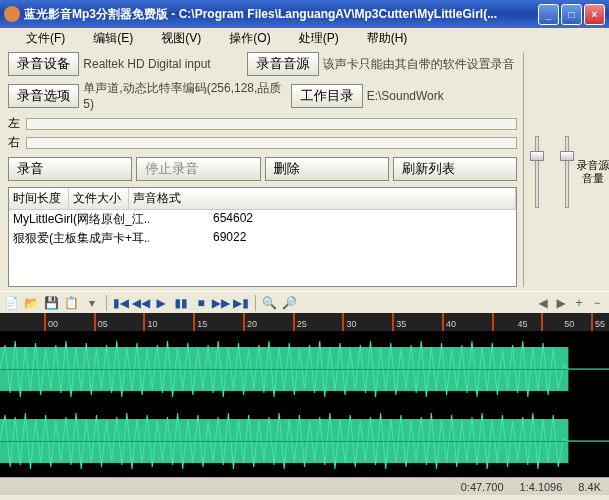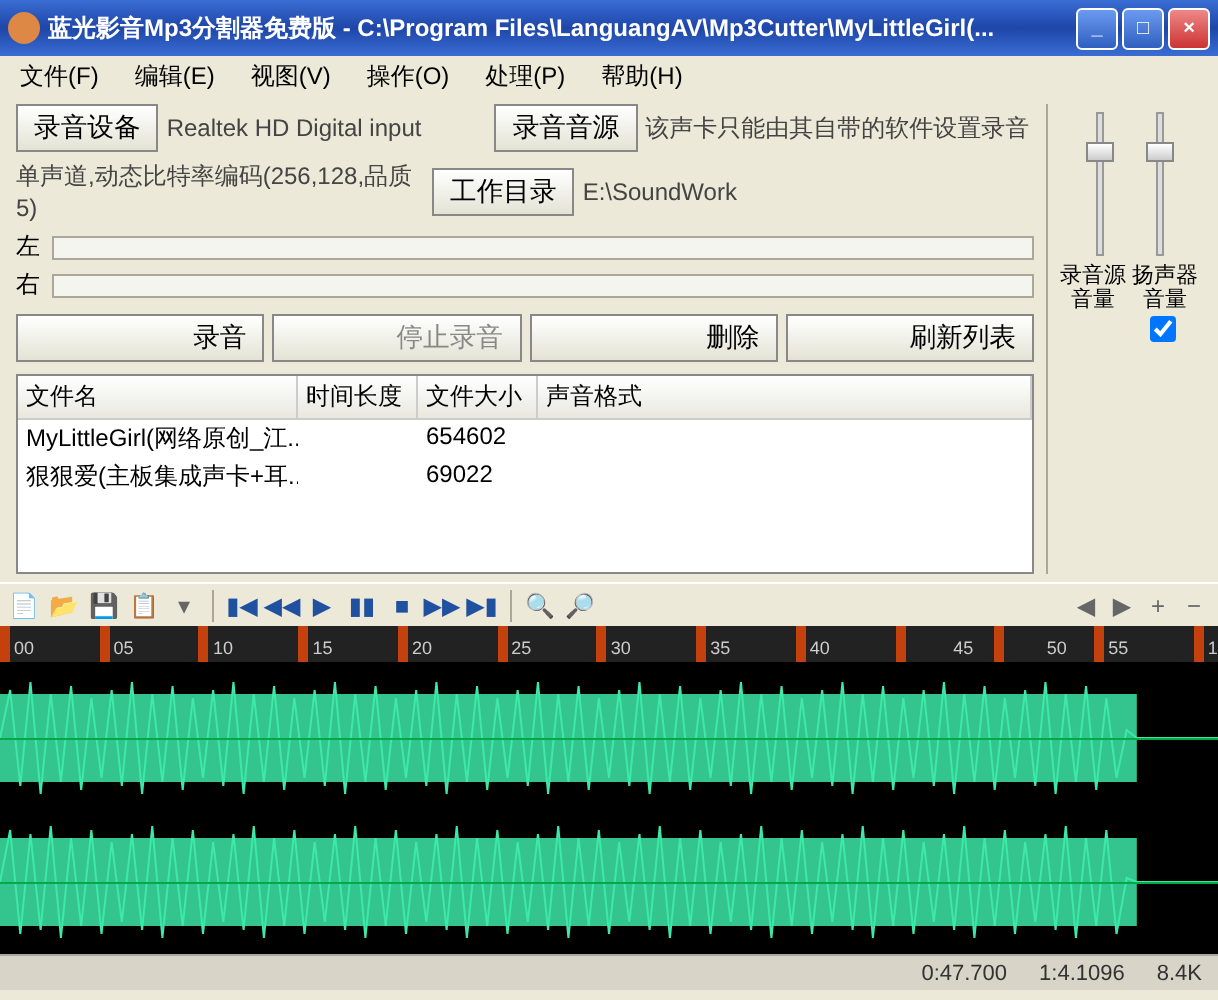--- a/index.html
+++ b/index.html
@@ -3,27 +3,27 @@
 <meta charset="utf-8">
 <style>
 * { box-sizing: border-box; margin: 0; padding: 0; }
 body { font-family: "SimSun", Tahoma, sans-serif; font-size: 12px; background: #ece9d8; width: 609px; height: 500px; overflow: hidden; }
 .titlebar { background: linear-gradient(to bottom, #3a6dd4 0%, #1e46a8 50%, #3a6dd4 100%); height: 28px; display: flex; align-items: center; padding: 0 4px; color: white; }
 .titlebar-icon { width: 16px; height: 16px; background: #d84; border-radius: 50%; margin-right: 4px; }
 .titlebar-text { flex: 1; font-weight: bold; font-size: 12px; white-space: nowrap; overflow: hidden; }
 .titlebar-btns { display: flex; gap: 2px; }
 .tb-btn { width: 21px; height: 21px; background: linear-gradient(to bottom, #6a9aef, #3060c0); border: 1px solid #fff; border-radius: 3px; display: flex; align-items: center; justify-content: center; color: white; font-weight: bold; font-size: 10px; cursor: pointer; }
 .tb-btn.close { background: linear-gradient(to bottom, #e88, #c33); }
-.menubar { background: #ece9d8; height: 20px; display: flex; align-items: flex-start; padding: 0 4px; gap: 6px; }
+.menubar { background: #ece9d8; height: 20px; display: flex; align-items: flex-start; padding: 0 4px; gap: 16px; margin-left: 16px; }
 .menu-item { padding: 2px 6px; cursor: pointer; }
 .content { padding: 4px 8px; display: flex; gap: 6px; }
 .left-panel { flex: 1; }
-.right-panel { width: 78px; border-left: 1px solid #aca899; padding-left: 4px; display: flex; flex-direction: column; align-items: center; }
+.right-panel { width: 78px; border-left: 1px solid #aca899; padding-left: 4px; display: flex; flex-direction: row; align-items: center; }
 .form-row { display: flex; align-items: center; gap: 4px; margin-bottom: 4px; }
-.btn { background: linear-gradient(to bottom, #fff, #e3e3d5); border: 1px solid #888; padding: 2px 8px; cursor: pointer; min-width: 58px; text-align: right; }
+.btn { background: linear-gradient(to bottom, #fff, #e3e3d5); border: 1px solid #888; padding: 2px 8px; cursor: pointer; min-width: 58px; text-align: left; }
 .btn.disabled { color: #888; }
 .info-text { color: #444; }
 .level-row { display: flex; align-items: center; gap: 4px; margin-bottom: 2px; }
 .level-label { width: 14px; }
 .level-bar { flex: 1; height: 12px; background: #f5f5f0; border: 1px solid #aca899; }
 .btn-row { display: flex; gap: 4px; margin: 6px 0; }
 .btn-row .btn { flex: 1; }
 .table { border: 1px solid #888; background: white; width: 100%; }
 .table-header { display: flex; background: linear-gradient(to bottom, #fff, #e8e8e0); border-bottom: 1px solid #ccc; }
 .th { padding: 2px 4px; border-right: 1px solid #ccc; }
@@ -37,21 +37,21 @@
 .vslider-thumb { position: absolute; width: 14px; height: 10px; background: linear-gradient(to bottom,#fff,#ccc); border: 1px solid #888; left: -6px; top: 20%; }
 .vol-labels { display: flex; gap: 2px; font-size: 11px; margin-top: 4px; }
 .vol-label { width: 34px; text-align: center; line-height: 1.1; }
 .checkbox-row { display: flex; align-items: center; margin-top: 2px; }
 .toolbar { background: #ece9d8; height: 22px; display: flex; align-items: center; padding: 0 4px; gap: 4px; border-top: 1px solid #fff; }
 .tb-icon { width: 16px; height: 16px; display: flex; align-items: center; justify-content: center; cursor: pointer; color: #666; }
 .tb-icon.blue { color: #2050a0; }
 .tb-sep { width: 1px; height: 16px; background: #aca899; margin: 0 2px; }
 .right-scroll { margin-left: auto; display: flex; gap: 2px; }
 .ruler { background: #222; height: 18px; color: #ccc; font-size: 9px; position: relative; overflow: hidden; }
-.ruler-tick { position: absolute; top: 0; height: 100%; border-left: 5px solid #c2410c; padding-left: 2px; padding-top: 6px; }
+.ruler-tick { position: absolute; top: 0; height: 100%; border-left: 2px solid #c2410c; padding-left: 2px; padding-top: 6px; margin-left: 44px; }
 .waveform { background: #000; height: 146px; position: relative; overflow: hidden; }
 .wave-channel { position: absolute; left: 0; right: 0; height: 68px; }
 .wave-channel.top { top: 4px; } .wave-channel.bot { top: 76px; }
 .wave-mid { position: absolute; left: 0; right: 0; top: 50%; height: 1px; background: #0a4; }
 .statusbar { background: #d8d4c8; height: 18px; display: flex; align-items: center; justify-content: flex-end; padding: 0 8px; gap: 16px; font-size: 11px; color: #333; border-top: 1px solid #aca899; }
 </style>
 </head>
 <body>
 
 <div class="titlebar">
@@ -75,41 +75,41 @@
 
 <div class="content">
   <div class="left-panel">
     <div class="form-row">
       <button class="btn">录音设备</button>
       <span class="info-text" style="width:160px">Realtek HD Digital input</span>
       <button class="btn">录音音源</button>
       <span class="info-text">该声卡只能由其自带的软件设置录音</span>
     </div>
     <div class="form-row">
+      <button class="btn">录音选项</button>
       <span class="info-text" style="width:204px">单声道,动态比特率编码(256,128,品质5)</span>
       <button class="btn">工作目录</button>
       <span class="info-text">E:\SoundWork</span>
     </div>
     <div class="level-row">
       <span class="level-label">左</span>
       <div class="level-bar"></div>
     </div>
     <div class="level-row">
       <span class="level-label">右</span>
       <div class="level-bar"></div>
     </div>
     <div class="btn-row">
       <button class="btn">录音</button>
       <button class="btn disabled">停止录音</button>
       <button class="btn">删除</button>
       <button class="btn">刷新列表</button>
     </div>
     <div class="table">
       <div class="table-header">
-        <div class="th th1">文件名</div>
         <div class="th th2">时间长度</div>
         <div class="th th3">文件大小</div>
         <div class="th th4">声音格式</div>
       </div>
       <div class="table-body">
         <div class="tr">
           <div class="td th1">MyLittleGirl(网络原创_江...</div>
           <div class="td th2"></div>
           <div class="td th3">654602</div>
           <div class="td th4"></div>

